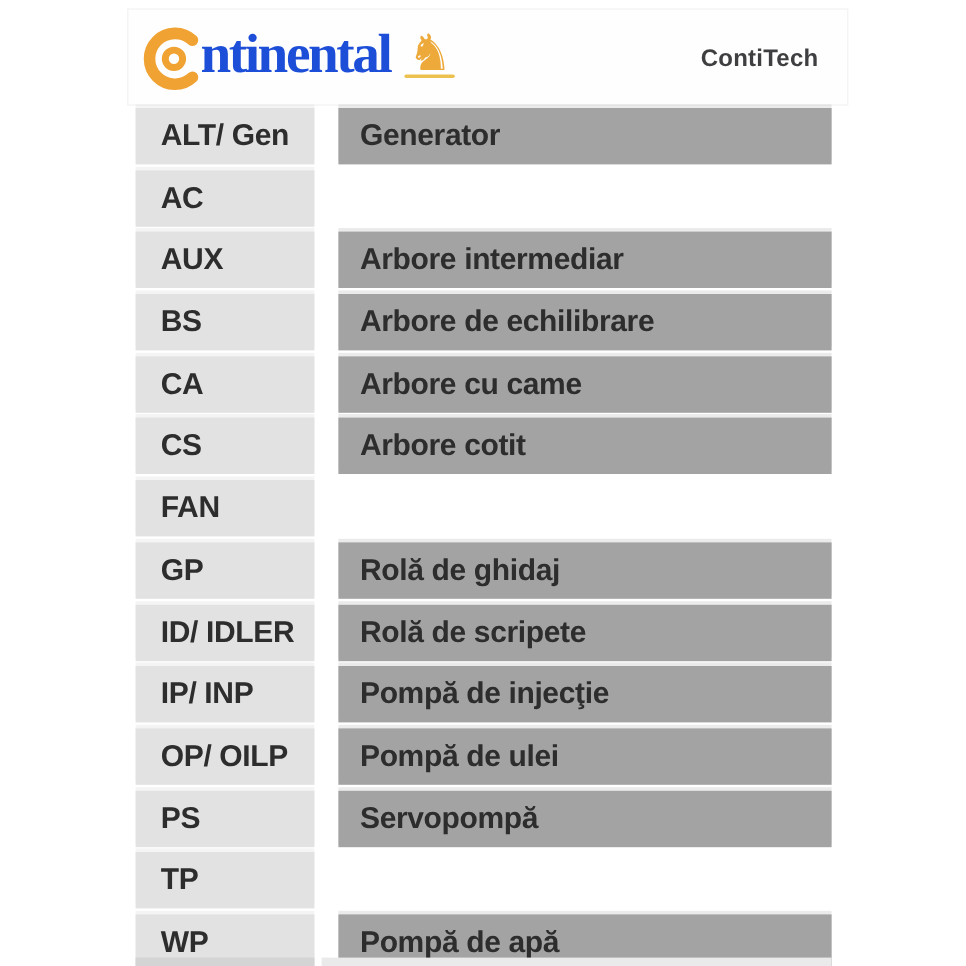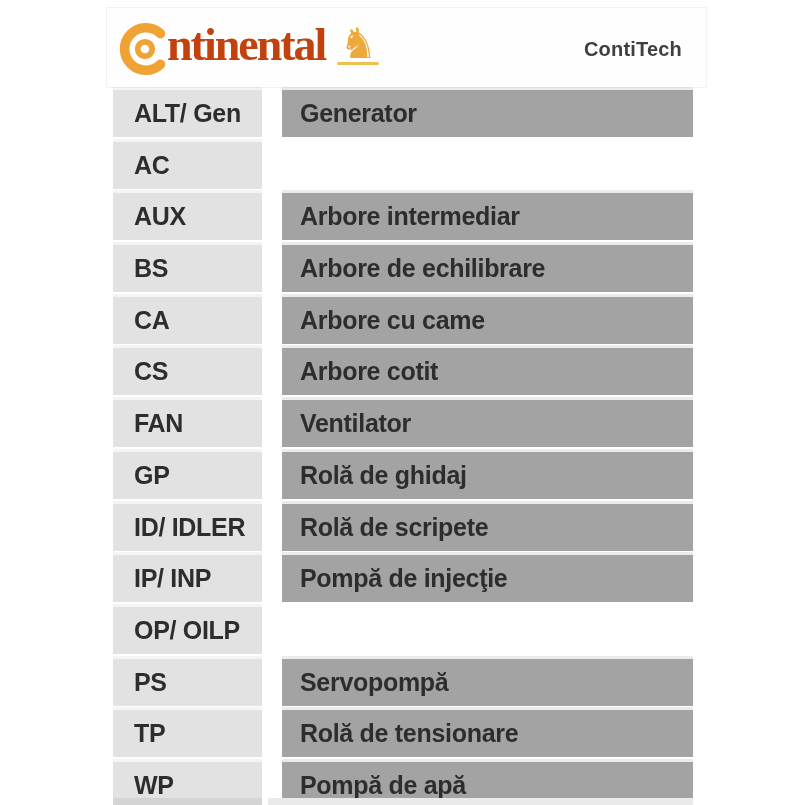--- a/index.html
+++ b/index.html
@@ -21,21 +21,21 @@
     display:flex; align-items:center; justify-content:space-between;
     padding:0 24px 0 10px;
   }
   .logo { display:flex; align-items:center; }
   .logo-ring { display:block; margin-top:2px; }
   .logo-tail {
     font-family:"Liberation Serif", serif;
     font-weight:bold;
     font-size:46px;
     line-height:1;
-    color:#c2410c;
+    color:#1d4ed8;
     letter-spacing:-2px;
     margin-left:-4px;
     padding-bottom:6px;
   }
   .horse-wrap { display:flex; flex-direction:column; align-items:center; margin-left:12px; margin-top:-8px; }
   .horse {
     font-family:"DejaVu Sans", sans-serif;
     font-size:42px; line-height:1;
     color:#eda939;
   }
@@ -119,44 +119,43 @@
     <div class="row">
       <div class="cell code-cell">CA</div>
       <div class="cell desc-cell">Arbore cu came</div>
     </div>
     <div class="row">
       <div class="cell code-cell">CS</div>
       <div class="cell desc-cell">Arbore cotit</div>
     </div>
     <div class="row">
       <div class="cell code-cell">FAN</div>
-      <div class="cell desc-cell">Ventilator</div>
     </div>
     <div class="row">
       <div class="cell code-cell">GP</div>
       <div class="cell desc-cell">Rolă de ghidaj</div>
     </div>
     <div class="row">
       <div class="cell code-cell">ID/ IDLER</div>
       <div class="cell desc-cell">Rolă de scripete</div>
     </div>
     <div class="row">
       <div class="cell code-cell">IP/ INP</div>
       <div class="cell desc-cell">Pompă de injecţie</div>
     </div>
     <div class="row">
       <div class="cell code-cell">OP/ OILP</div>
+      <div class="cell desc-cell">Pompă de ulei</div>
     </div>
     <div class="row">
       <div class="cell code-cell">PS</div>
       <div class="cell desc-cell">Servopompă</div>
     </div>
     <div class="row">
       <div class="cell code-cell">TP</div>
-      <div class="cell desc-cell">Rolă de tensionare</div>
     </div>
     <div class="row">
       <div class="cell code-cell">WP</div>
       <div class="cell desc-cell">Pompă de apă</div>
     </div>
   </div>
 
   <div class="bottom-strip-left"></div>
   <div class="bottom-strip-right"></div>
 

